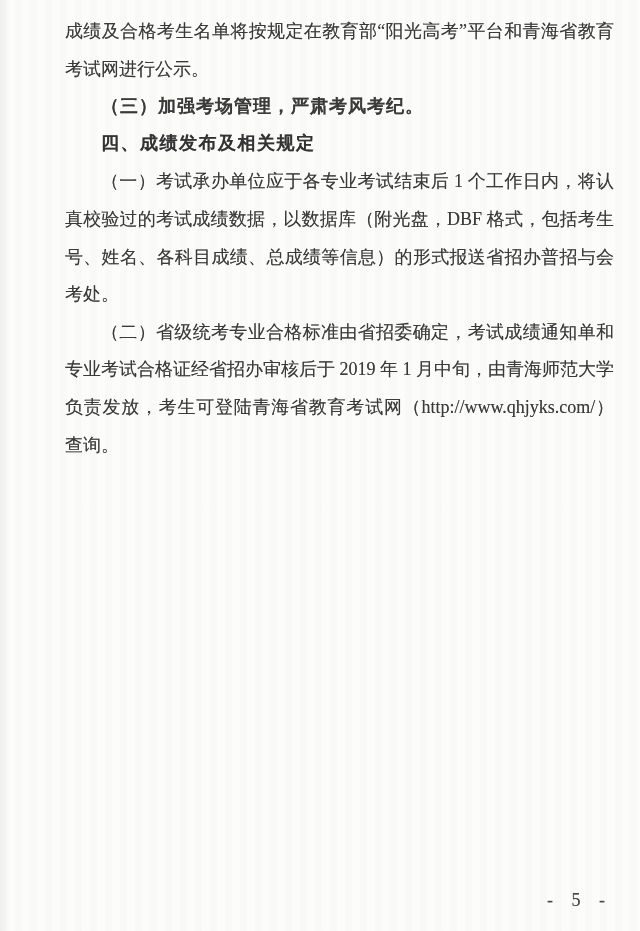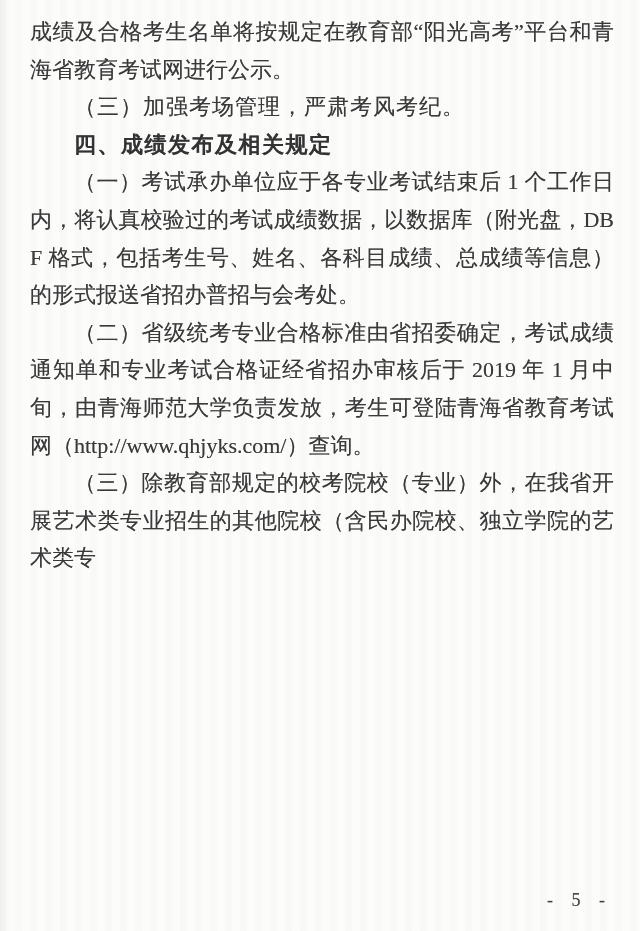--- a/index.html
+++ b/index.html
@@ -17,45 +17,46 @@
         rgba(120,120,120,0.022) 0px, rgba(120,120,120,0.022) 7px,
         rgba(255,255,255,0) 7px, rgba(255,255,255,0) 15px),
       linear-gradient(90deg, rgba(90,90,90,0.06) 0px, rgba(255,255,255,0) 10px),
       #fcfcfb;
     overflow: hidden;
     box-sizing: border-box;
     padding: 13px 26px 0 30px;
   }
   .doc-text {
     font-family: "Liberation Serif", "DejaVu Serif", serif;
-    font-size: 22px;
+    font-size: 18px;
     line-height: 37.6px;
     color: #3a3a3a;
     text-shadow: 0 0 0.5px rgba(70,70,70,0.55);
+    margin-left: 35px;
   }
   .doc-text p {
     margin: 0;
     text-align: justify;
     text-justify: inter-character;
     word-break: break-all;
   }
   p.body-para,
   p.subheading,
   p.heading {
     text-indent: 2em;
   }
   p.continuation {
     text-indent: 0;
   }
   p.subheading {
-    font-weight: 400;
+    font-weight: 700;
     letter-spacing: 1px;
   }
   p.heading {
-    font-family: Liberation Sans, sans-serif;
+    font-family: Liberation Mono, monospace;
     font-weight: 700;
     letter-spacing: 1.5px;
     color: #333;
   }
   .page-number {
     position: absolute;
     right: 28px;
     top: 890px;
     font-family: "Liberation Serif", "DejaVu Serif", serif;
     font-size: 18px;
@@ -67,16 +68,15 @@
 </head>
 <body>
 
 <div class="scan-page">
   <div class="doc-text">
     <p class="continuation">成绩及合格考生名单将按规定在教育部“阳光高考”平台和青海省教育考试网进行公示。</p>
     <p class="subheading">（三）加强考场管理，严肃考风考纪。</p>
     <p class="heading">四、成绩发布及相关规定</p>
     <p class="body-para">（一）考试承办单位应于各专业考试结束后 1 个工作日内，将认真校验过的考试成绩数据，以数据库（附光盘，DBF 格式，包括考生号、姓名、各科目成绩、总成绩等信息）的形式报送省招办普招与会考处。</p>
     <p class="body-para">（二）省级统考专业合格标准由省招委确定，考试成绩通知单和专业考试合格证经省招办审核后于 2019 年 1 月中旬，由青海师范大学负责发放，考生可登陆青海省教育考试网（http://www.qhjyks.com/）查询。</p>
-    <p class="body-para">（三）除教育部规定的校考院校（专业）外，在我省开展艺术类专业招生的其他院校（含民办院校、独立学院的艺术类专</p>
   </div>
   <div class="page-number">- 5 -</div>
 </div>
 
 </body></html>

